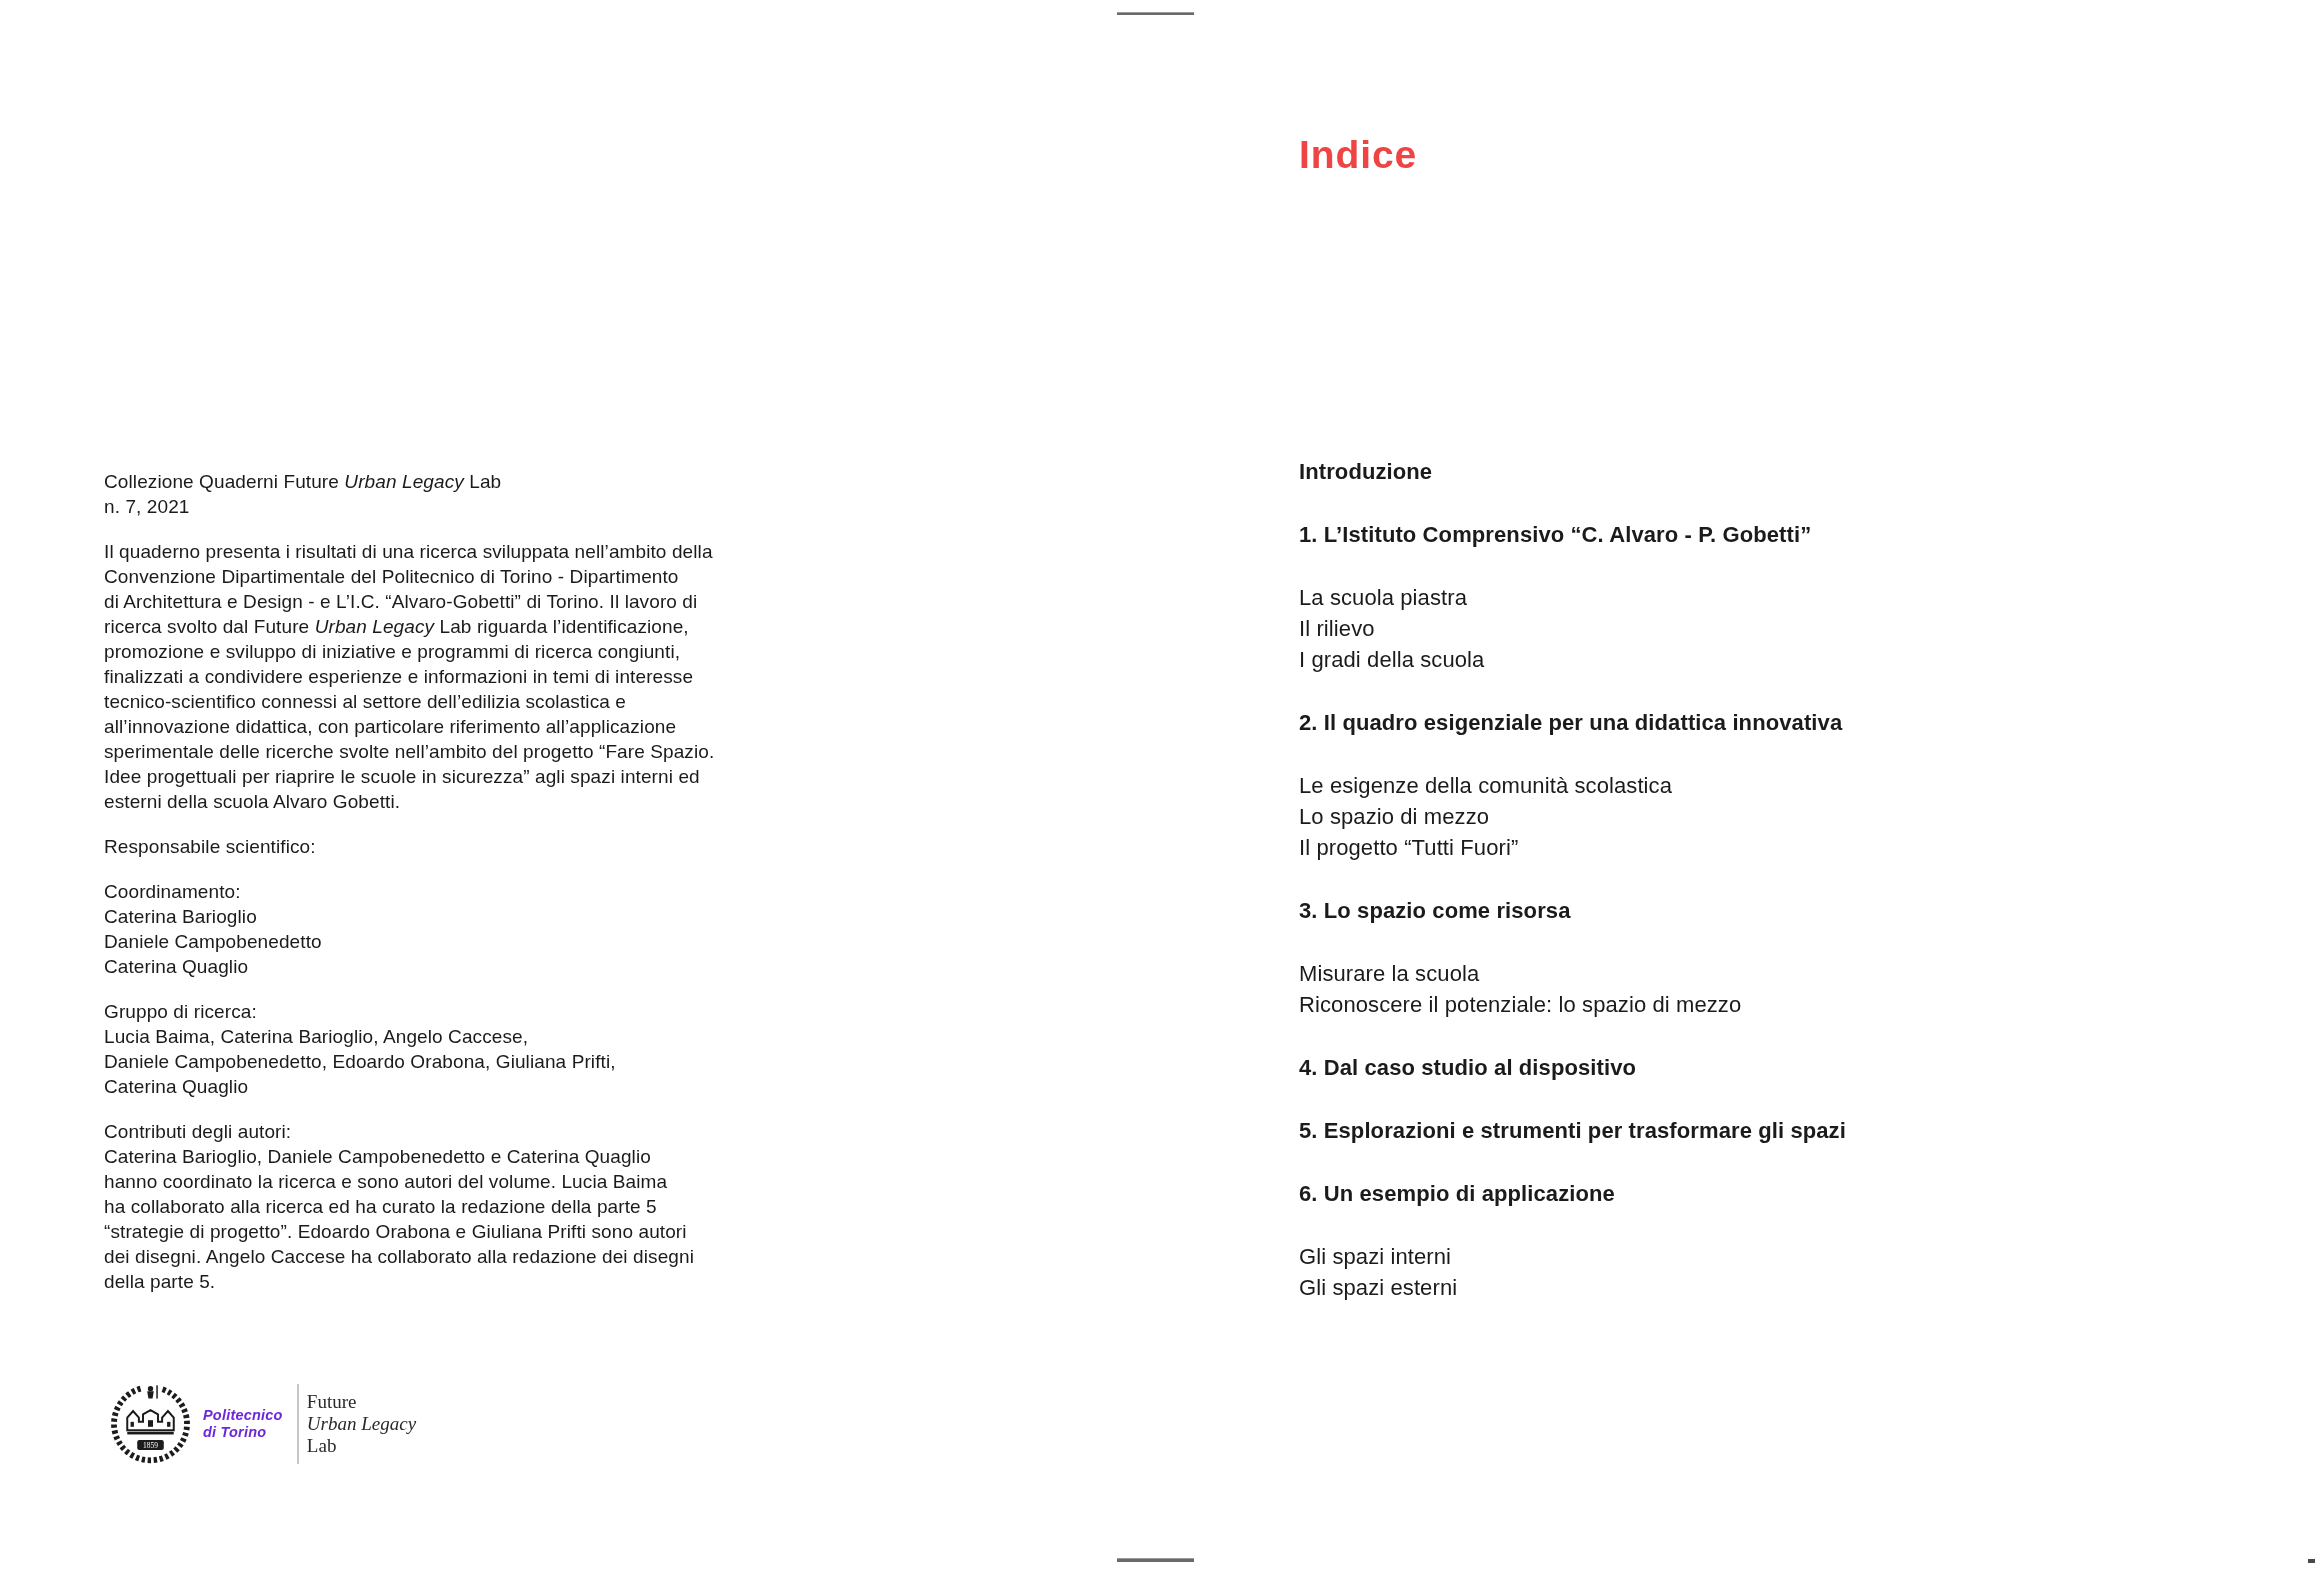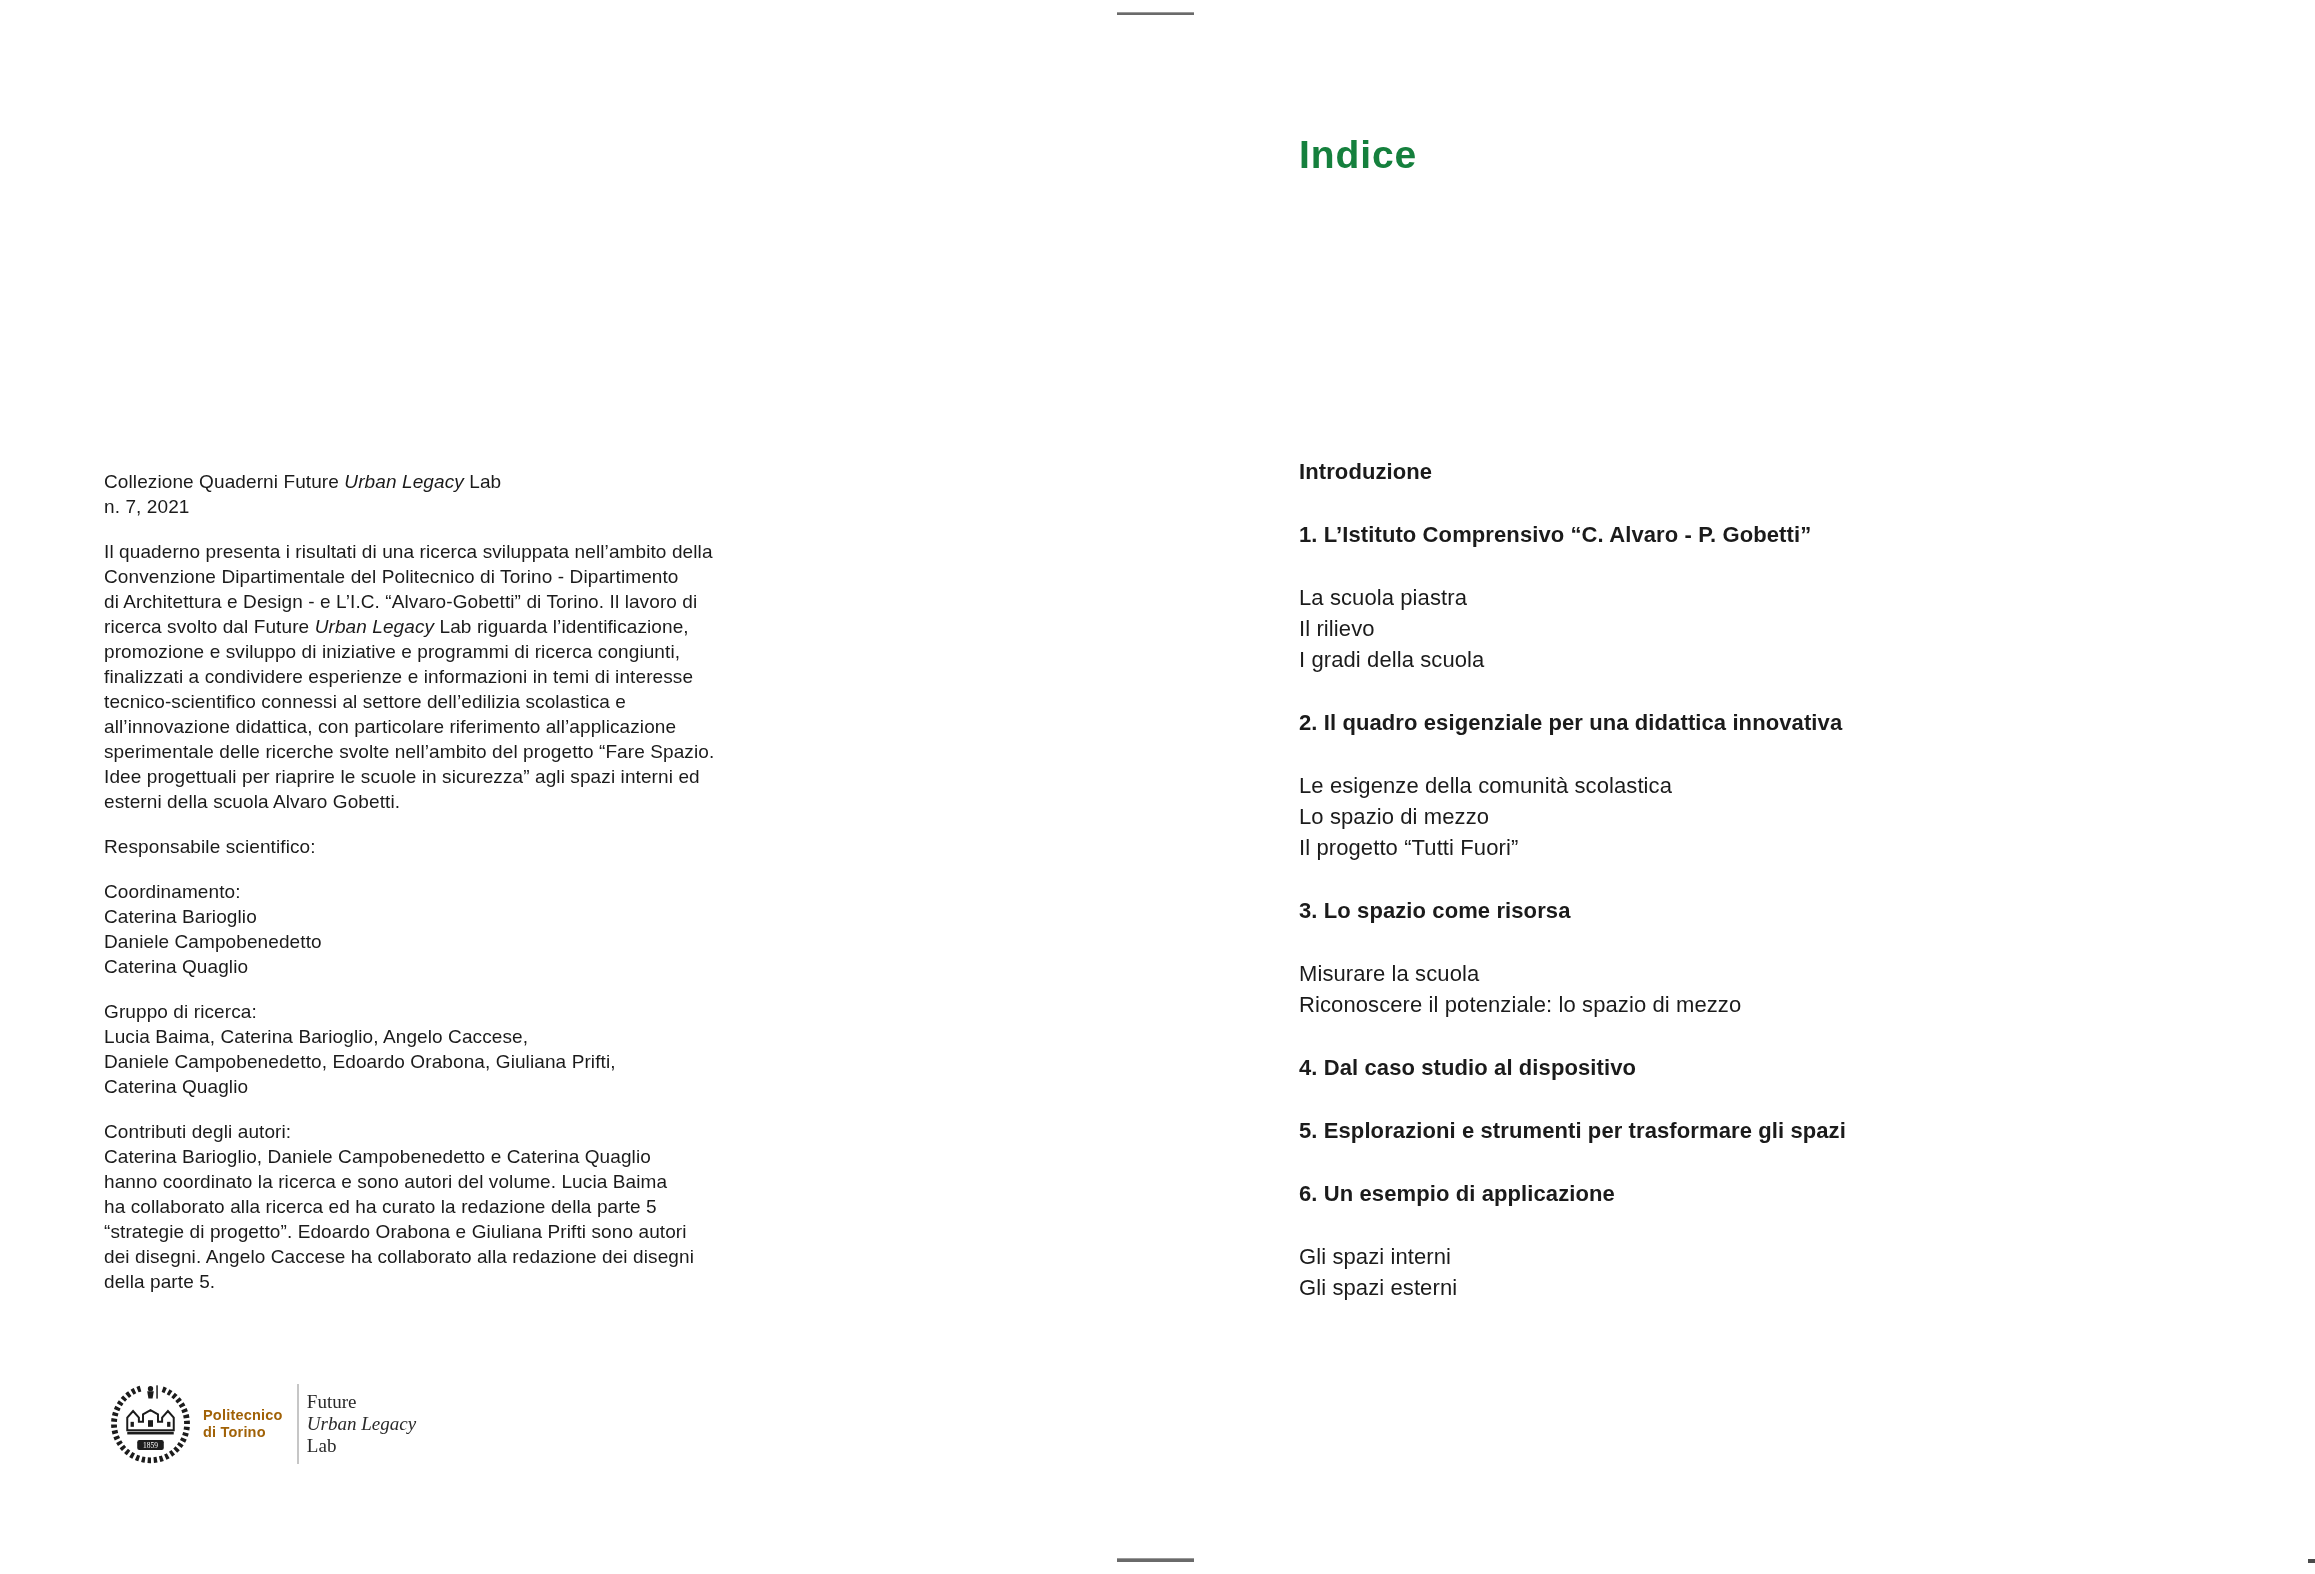--- a/index.html
+++ b/index.html
@@ -59,21 +59,22 @@
     display: flex;
     align-items: center;
   }
   .seal { width: 83px; height: 83px; display: block; }
   .polito-name {
     margin-left: 11px;
     font-weight: bold;
     font-size: 14.5px;
     line-height: 17px;
     letter-spacing: 0.2px;
-    color: #a16207;
+    color: #6d28d9;
+    font-style: italic;
   }
   .logo-divider {
     width: 1.8px;
     height: 80px;
     background: #c6c6c6;
     margin-left: 14.5px;
   }
   .lab-name {
     margin-left: 8px;
     font-family: "Liberation Serif", serif;
@@ -86,21 +87,21 @@
   
   .index-title {
     position: absolute;
     left: 1299px;
     top: 135px;
     margin: 0;
     font-size: 39px;
     line-height: 39px;
     font-weight: bold;
     letter-spacing: 0.9px;
-    color: #15803d;
+    color: #ef4444;
   }
   .toc {
     position: absolute;
     left: 1299px;
     top: 456px;
     width: 724px;
     font-size: 22px;
     line-height: 31px;
     letter-spacing: 0.1px;
   }

